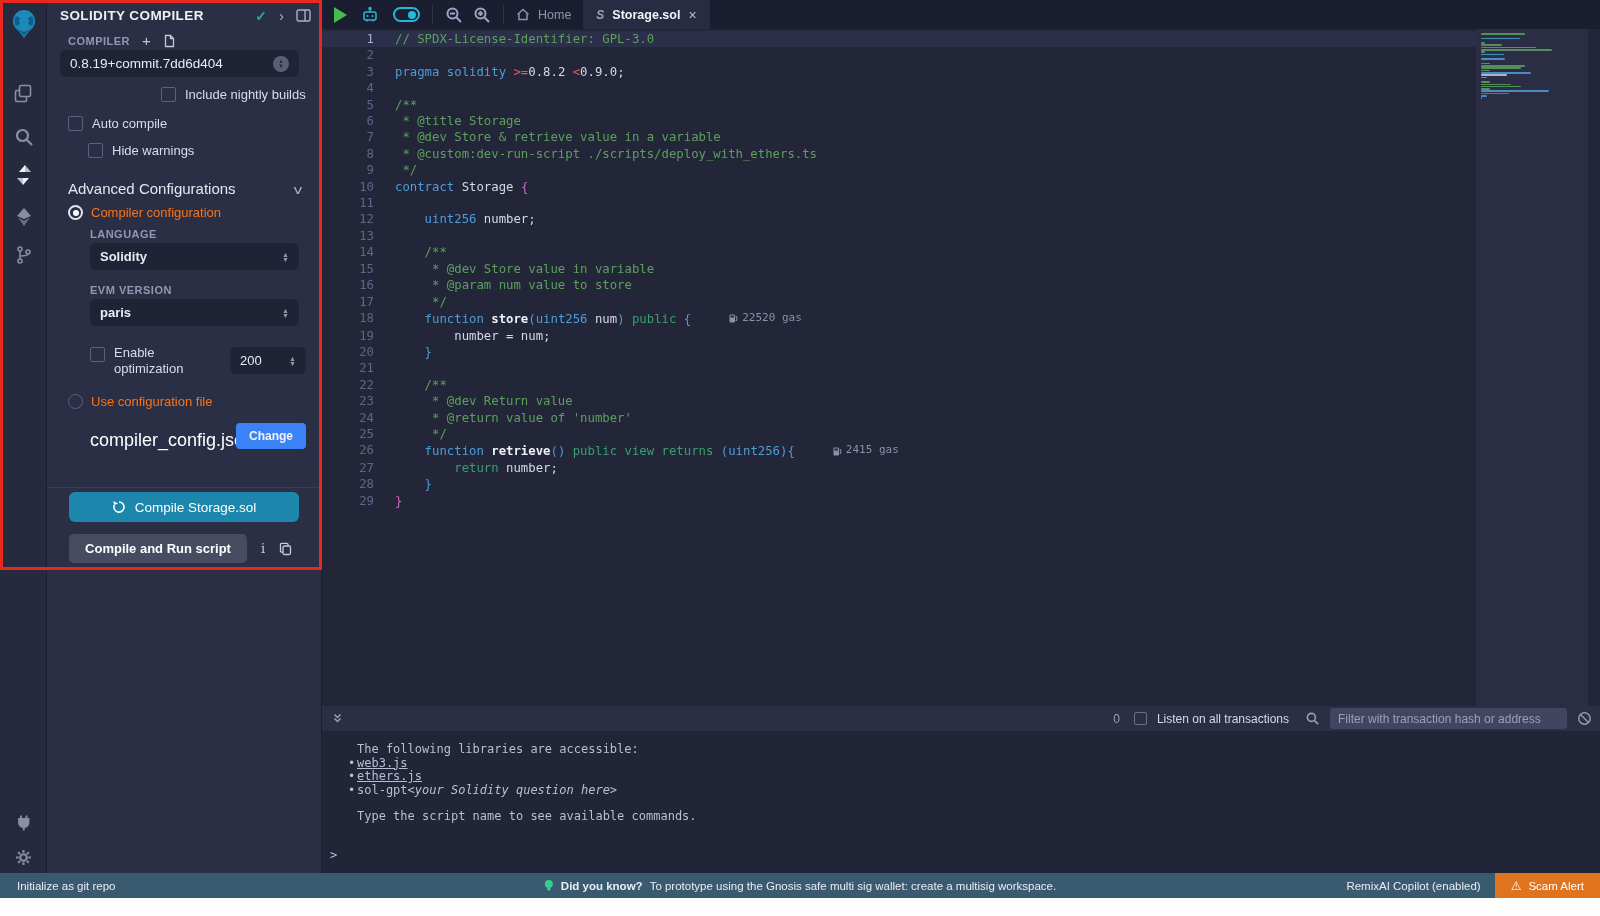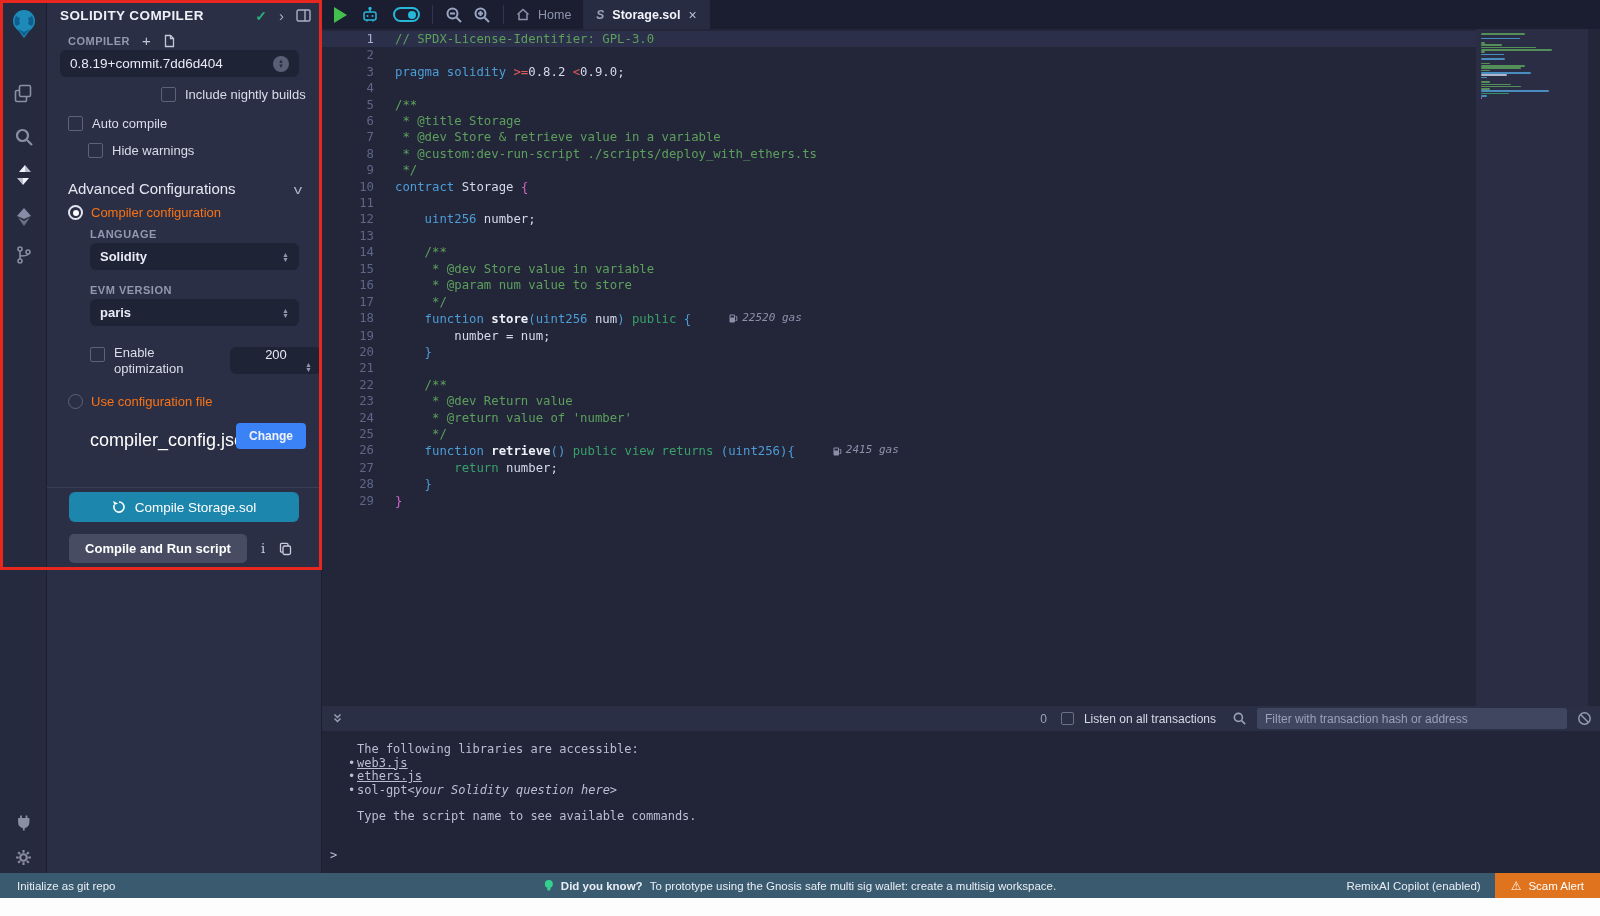--- a/index.html
+++ b/index.html
@@ -29,21 +29,21 @@
   .circle-stepper { margin-left:auto; width:16px; height:16px; border-radius:50%; background:#5a5f78; display:flex; flex-direction:column; align-items:center; justify-content:center; line-height:4.5px; font-size:6px; color:#272b3f; }
   .cb { width:15px; height:15px; border:1px solid #5c617c; border-radius:2px; background:#2b2f45; flex:none; }
   .cb-row { position:absolute; display:flex; align-items:center; gap:9px; font-size:13px; color:#d9dde9; }
   .adv-title-row { position:absolute; top:180px; left:21px; right:20px; display:flex; align-items:flex-end; }
   .adv-title { font-size:15px; color:#e4e7f1; }
   .chev-down { margin-left:auto; color:#aab0c6; font-size:12px; transform:scaleX(1.4); }
   .radio { width:15px; height:15px; border-radius:50%; border:1px solid #5c617c; flex:none; position:relative; }
   .radio.sel { border:2px solid #e2e5ef; }
   .radio.sel::after { content:''; position:absolute; inset:2.5px; background:#fff; border-radius:50%; }
   .radio-row { position:absolute; display:flex; gap:8px; font-size:13px; color:#f97316; }
-  .opt-num { position:absolute; top:347px; left:183px; width:92px; font-weight:400; font-size:13px;flex-direction:column; }
+  .opt-num { position:absolute; top:347px; left:183px; width:76px; font-weight:400; font-size:13px; }
   .gray-file { position:absolute; top:430px; left:43px; font-size:18px; color:#ffffff; }
   .change-btn { position:absolute; top:423px; left:189px; background:#3b82f6; border-radius:4px; color:#f0f2f8; font-weight:700; font-size:12px; padding:6px 13px; }
   .panel-divider { position:absolute; top:487px; left:0; right:0; height:1px; background:#3a3e55; }
   .btn-primary { position:absolute; top:492px; left:22px; width:230px; height:30px; background:#1d86ac; border-radius:6px; color:#fff; font-size:13.5px; display:flex; align-items:center; justify-content:center; gap:9px; }
   .run-row { position:absolute; top:534px; left:22px; display:flex; align-items:center; gap:14px; }
   .btn-secondary { width:178px; height:29px; background:#474c62; border-radius:5px; color:#fff; font-size:13px; font-weight:700; display:flex; align-items:center; justify-content:center; }
   .info-glyph { color:#c7ccdd; font-size:13px; font-family:"DejaVu Serif", serif; }
 
   
   .red-box { position:absolute; left:0; top:0; width:322px; height:570px; border:3px solid #e8281e; z-index:10; pointer-events:none; }
@@ -64,33 +64,33 @@
   
   .editor { position:absolute; left:0; right:0; top:29px; height:677px; background:#232539; overflow:hidden; }
   .code-lines { position:absolute; left:0; top:2px; right:124px; font-family:"DejaVu Sans Mono", monospace; font-size:12.3px; line-height:16.4px; white-space:pre; }
   .code-line { display:flex; }
   .code-line.hl { background:#2b2f49; }
   .ln { width:52px; text-align:right; color:#5f6687; flex:none; }
   .code-line.hl .ln { color:#a6aed2; }
   .ct { padding-left:21px; }
   .cm{color:#5ca05c} .kw{color:#4d9dd6} .id{color:#d4d9e8} .gr{color:#38a169}
   .op{color:#e05c5c} .br1{color:#cf68c9} .br2{color:#4d9dd6} .fn{color:#eef1f8;font-weight:700}
-  .gas { color:#8b90a9; font-size:11px; margin-left:38px; display:inline-flex; align-items:center; gap:4px;font-style:italic; }
+  .gas { color:#8b90a9; font-size:11px; margin-left:38px; display:inline-flex; align-items:center; gap:4px; }
   .minimap { position:absolute; right:12px; top:0; bottom:0; width:112px; background:#2a2d43; }
   .minimap-code { padding:4px 0 0 5px; }
   .mm-bar { height:1.5px; margin-bottom:0.8px; border-radius:1px; opacity:.85; }
   .editor-right-gutter { position:absolute; right:0; top:0; bottom:0; width:12px; background:#20233500; }
 
   
   .term-header { position:absolute; left:0; right:0; top:706px; height:25px; background:#2b2f45; display:flex; align-items:center; }
   .term-right { margin-left:auto; display:flex; align-items:center; gap:10px; padding-right:8px; }
   .tx-count { color:#9aa0b8; font-size:12px; margin-right:4px; }
   .term-cb { width:13px; height:13px; border:1px solid #6b7088; border-radius:2px; background:transparent; }
   .listen-label { color:#d5d9e6; font-size:12px; }
-  .filter-input { width:310px; height:21px; background:#414660; border:none; border-radius:3px; color:#dfe3ee; font-size:12px; padding:0 8px; font-family:"Liberation Sans", sans-serif; }
+  .filter-input { width:237px; height:21px; background:#414660; border:none; border-radius:3px; color:#dfe3ee; font-size:12px; padding:0 8px; font-family:"Liberation Sans", sans-serif; }
   .filter-input::placeholder { color:#9aa0b8; }
   .term-body { position:absolute; left:0; right:0; top:731px; bottom:0; background:#222438; font-family:"DejaVu Sans Mono", monospace; font-size:12px; color:#b9bfd3; line-height:13.6px; }
   .term-lines { padding-top:12px; }
   .t-line { padding-left:35px; }
   .t-line.gap { margin-top:13px; }
   .t-bullet { display:flex; padding-left:26px; }
   .t-bullet .dot { width:9px; color:#b9bfd3; }
   .t-link { text-decoration:underline; }
   .t-em { font-style:italic; }
   .prompt { position:absolute; left:8px; top:118px; color:#b9bfd3; }

